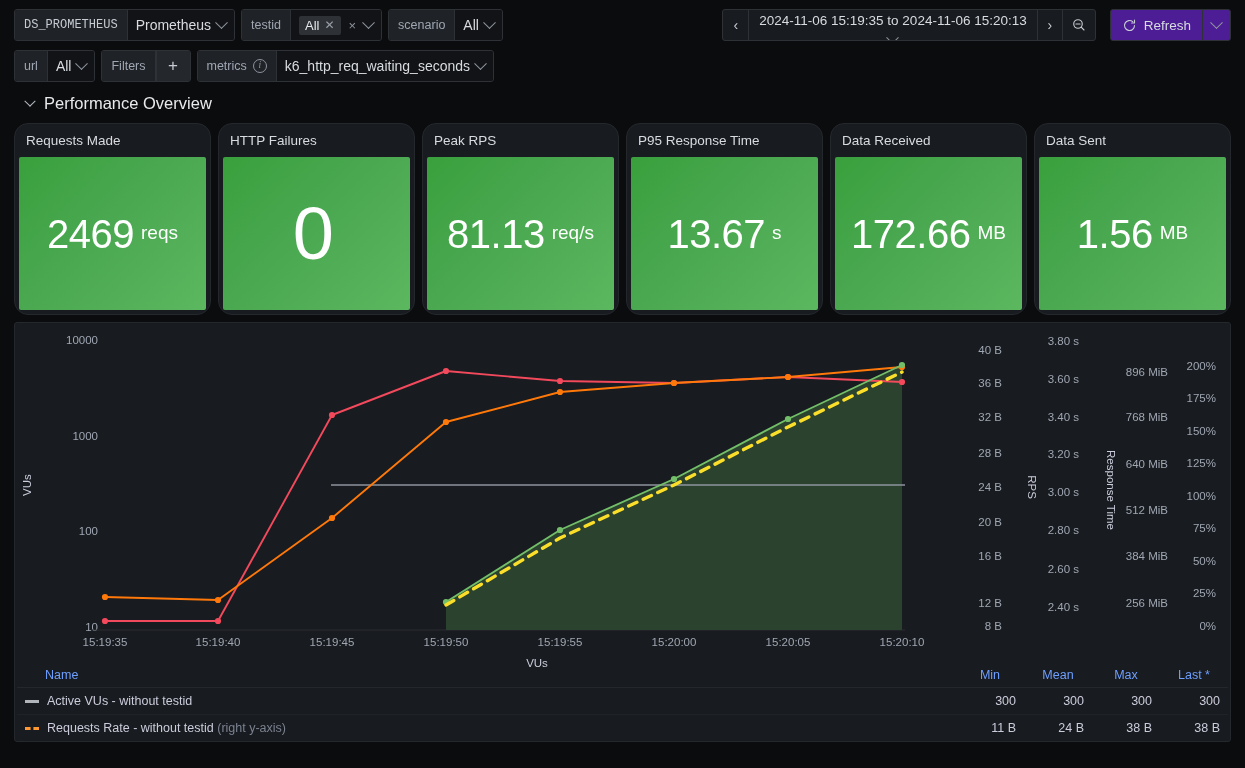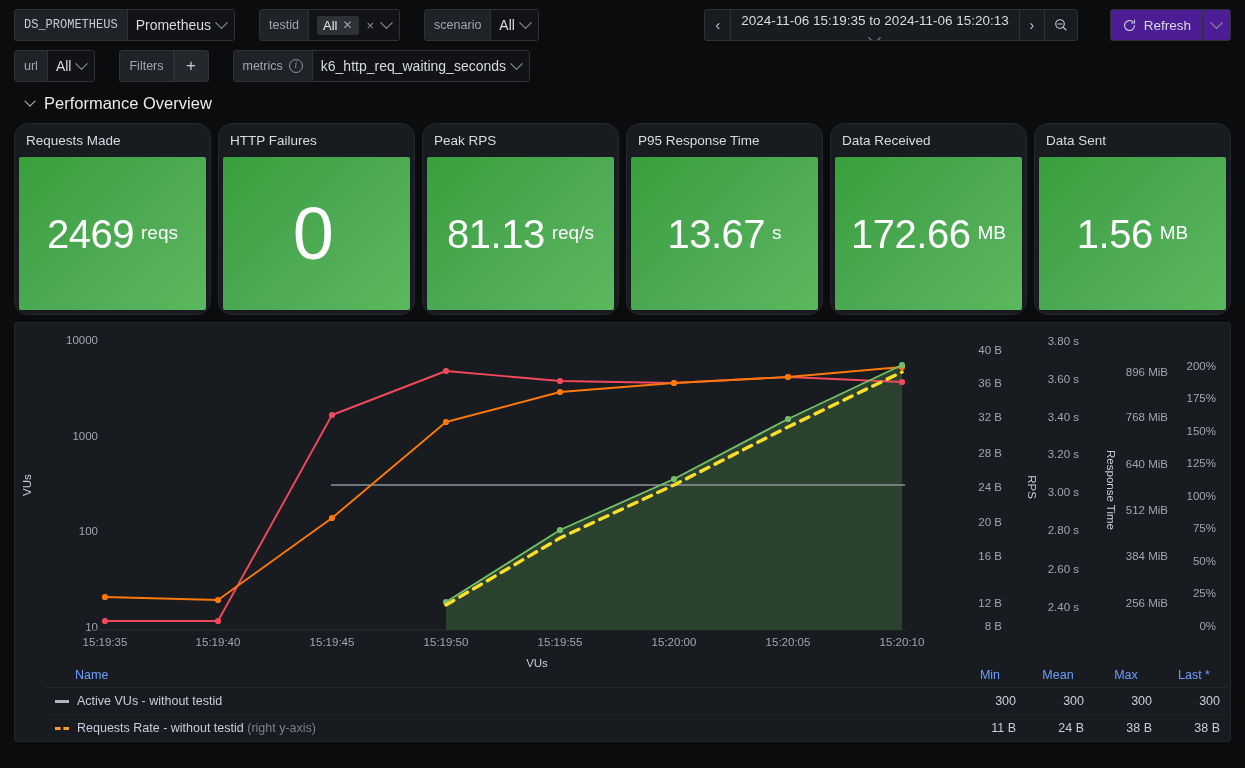--- a/index.html
+++ b/index.html
@@ -5,21 +5,21 @@
   * { box-sizing: border-box; margin: 0; padding: 0; }
   html, body {
     width: 1245px; height: 768px;
     background: #0b0c0e;
     font-family: "Liberation Sans", sans-serif;
     color: #ccccdc;
     overflow: hidden;
   }
 
   
-  .varbar { display: flex; align-items: center; gap: 24px; padding: 2px 14px; }
+  .varbar { display: flex; align-items: center; gap: 6px; padding: 2px 14px; }
   .varbar.row1 { height: 46px; padding-top: 6px; }
   .varbar.row2 { height: 40px; }
 
   .vgroup {
     display: flex; align-items: stretch;
     border: 1px solid #2e3136;
     border-radius: 3px;
     background: #181b1f;
     height: 32px;
     overflow: hidden;
@@ -137,21 +137,21 @@
     position: relative;
     overflow: hidden;
   }
   .plotwrap { position: absolute; left: 0; top: 0; right: 0; height: 345px; }
   svg.plot { display: block; }
 
   .axlabel { fill: #9fa7b3; font-size: 11.5px; font-family: "Liberation Sans", sans-serif; }
   .axtitle { fill: #ccccdc; font-size: 11.5px; font-family: "Liberation Sans", sans-serif; }
 
   
-  .legend { position: absolute; left: 0; right: 0; top: 340px; bottom: 0; padding: 0 2px; margin-left: 30px; }
+  .legend { position: absolute; left: 0; right: 0; top: 340px; bottom: 0; padding: 0 2px; }
   .legend table { width: 100%; border-collapse: collapse; }
   .legend th {
     font-size: 12.5px; font-weight: 400; color: #6e9fff;
     padding: 5px 8px; border-bottom: 1px solid #24272b;
   }
   .legend th.nm { text-align: left; padding-left: 28px; }
   .legend td {
     font-size: 12.5px; color: #ccccdc; text-align: right;
     padding: 6px 8px; border-bottom: 1px solid #1f2226; white-space: nowrap;
   }

